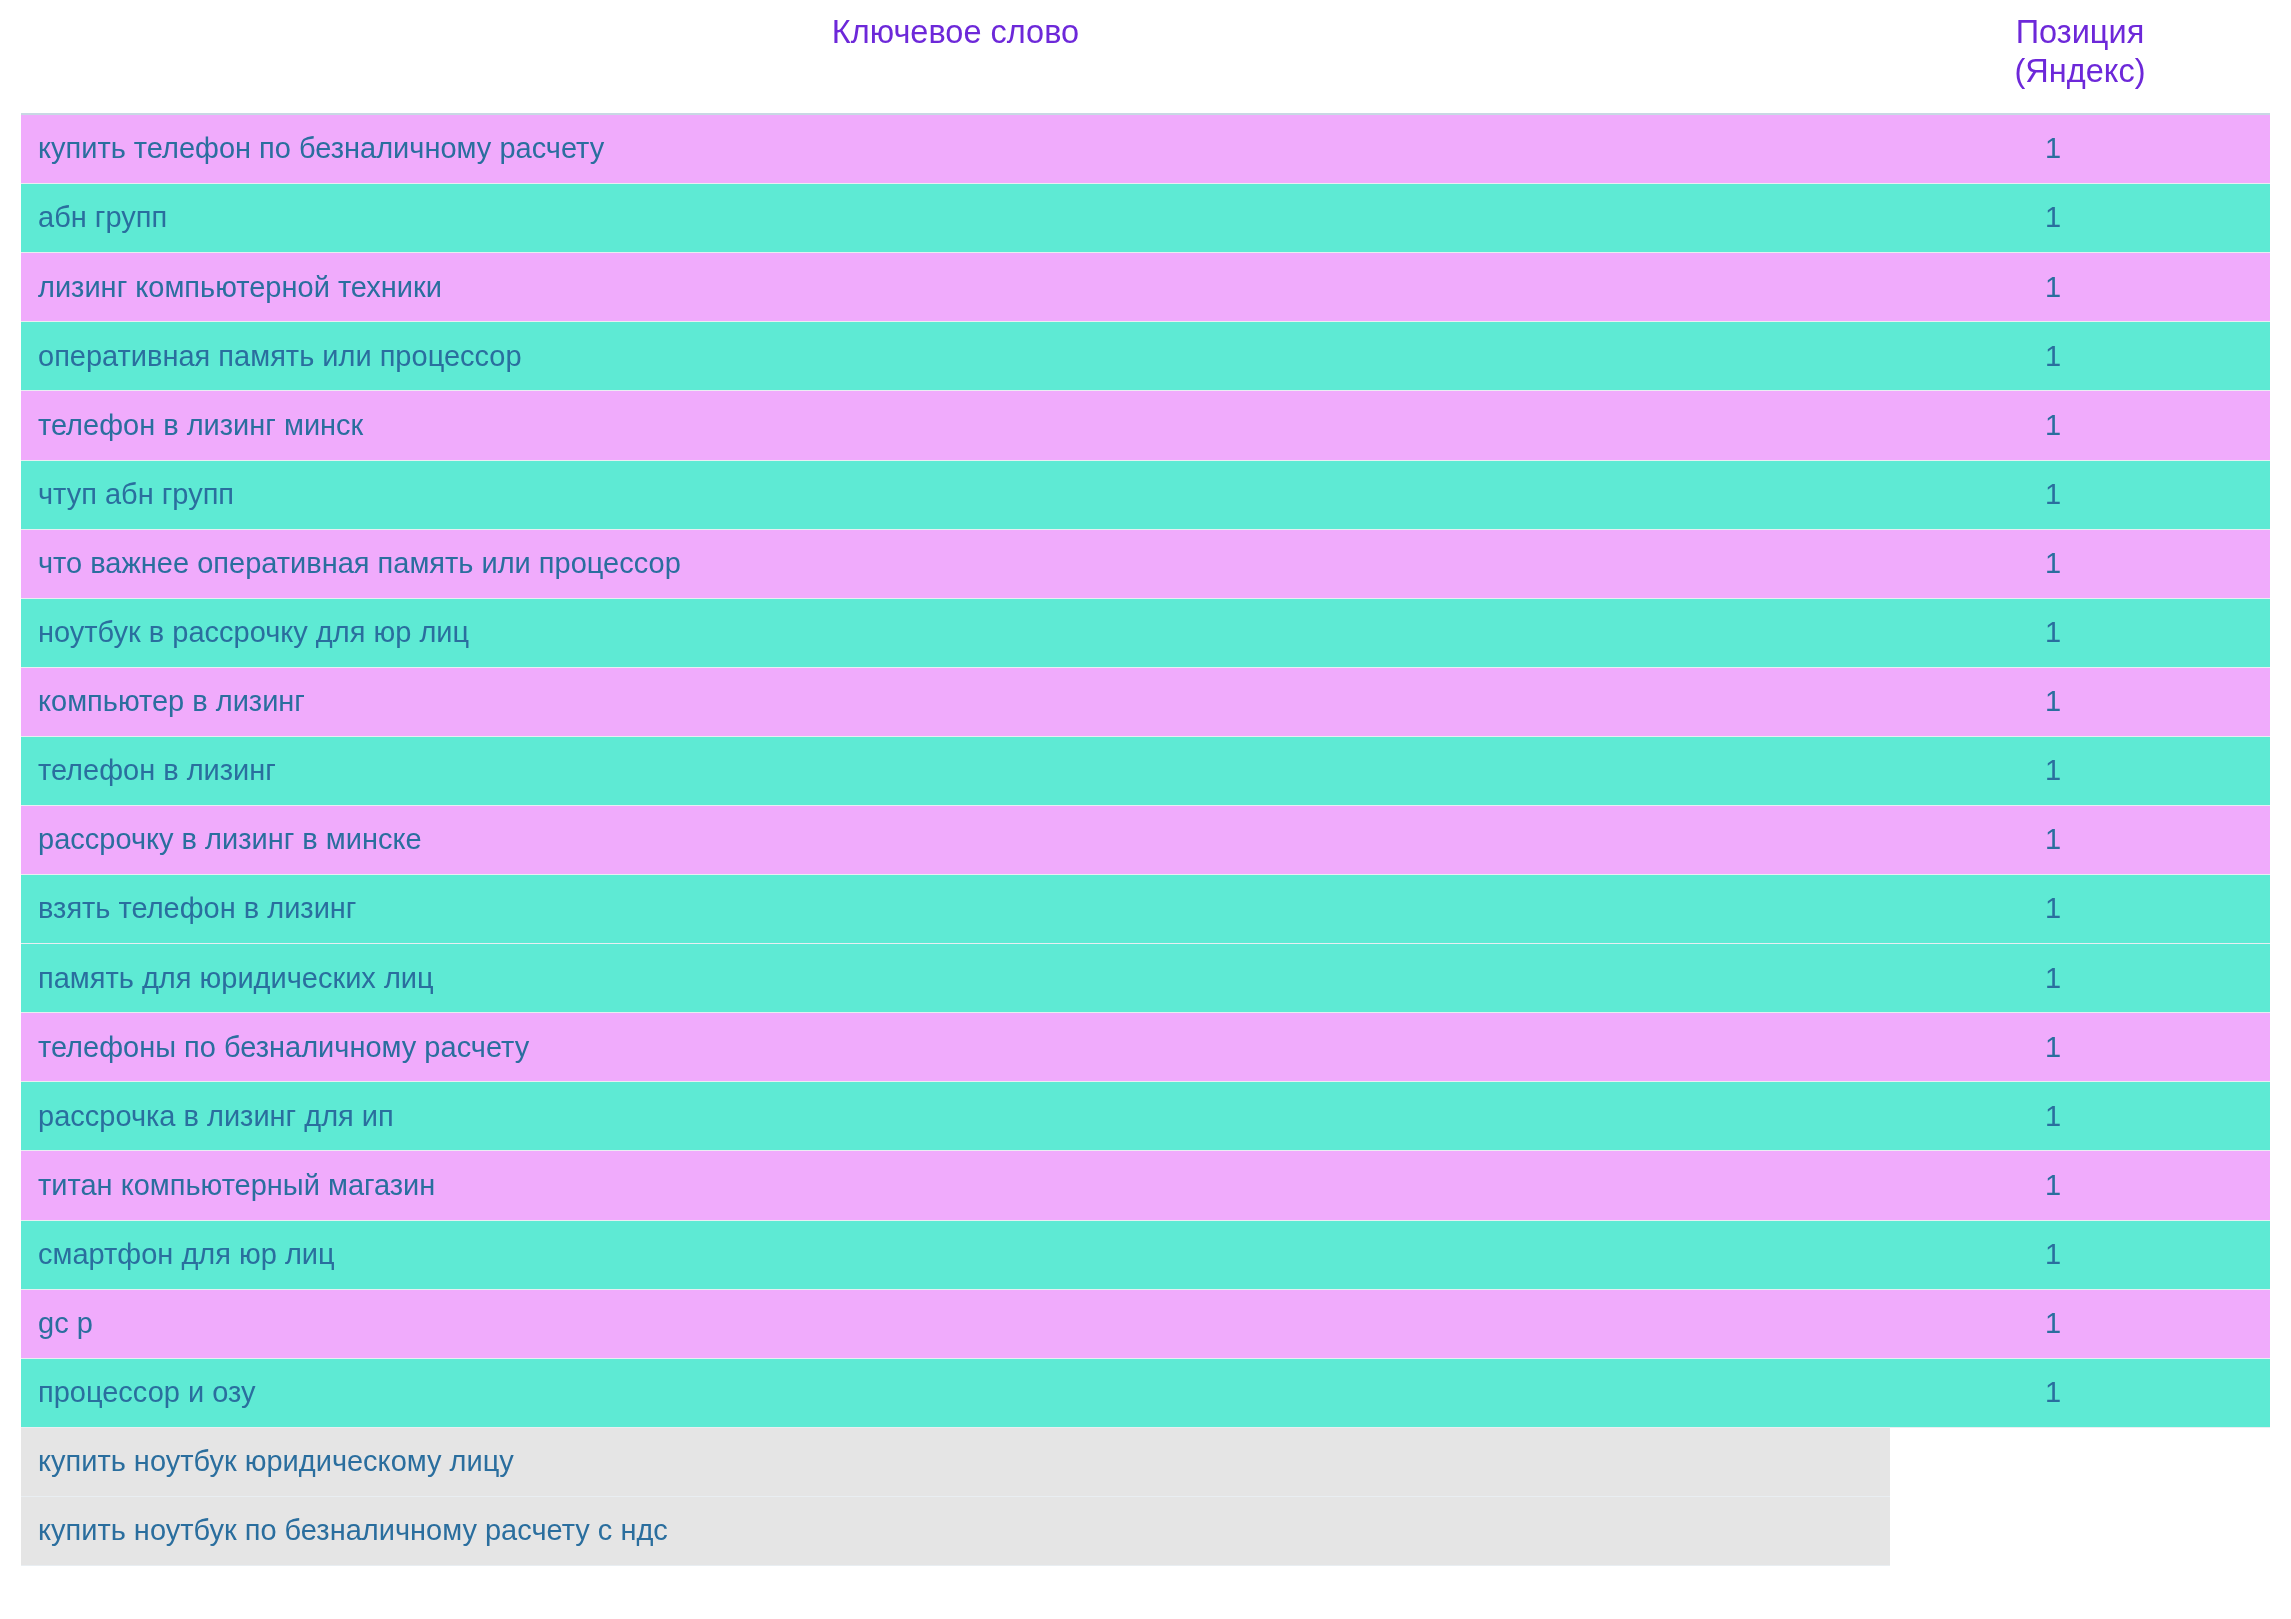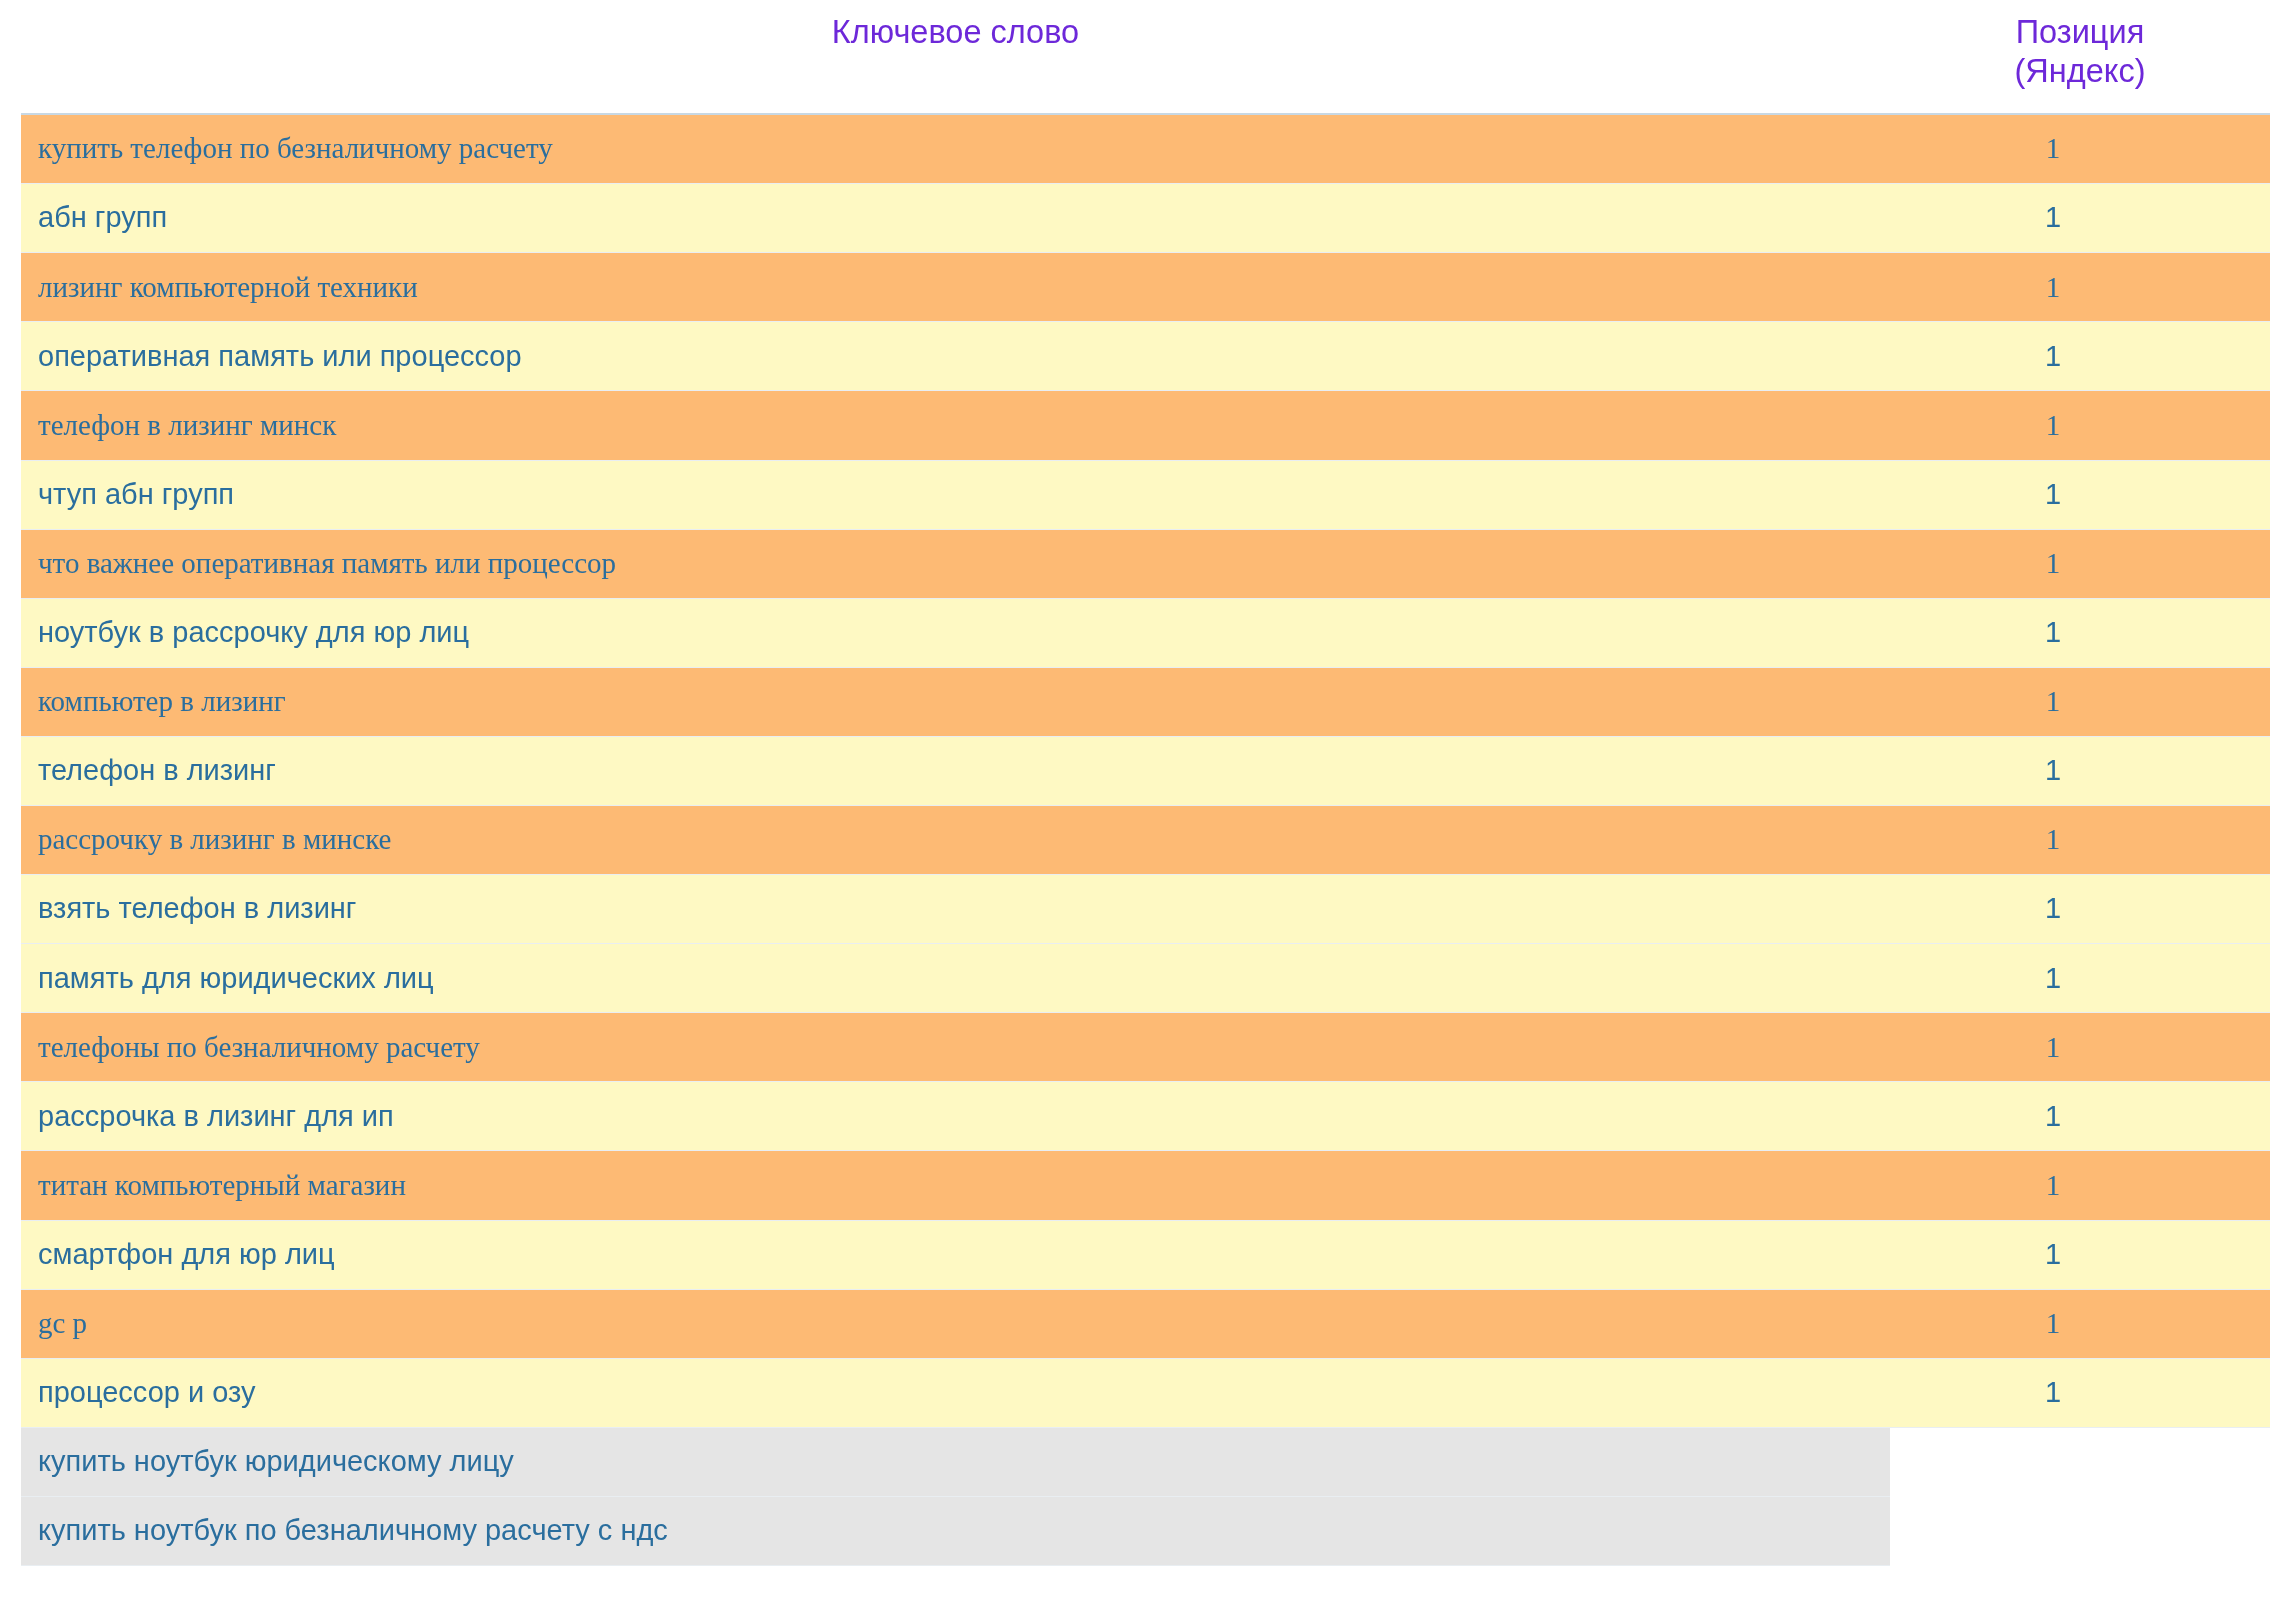--- a/index.html
+++ b/index.html
@@ -51,25 +51,24 @@
   }
   tbody td.keyword {
     text-align: left;
     padding-left: 17px;
   }
   tbody td.position {
     text-align: center;
     padding-right: 54px;
   }
   tbody tr.odd td {
-    background: #fdba74;
-    font-family: Liberation Serif, serif;
+    background: #f0abfc;
   }
   tbody tr.even td {
-    background: #fef9c3;
+    background: #5eead4;
   }
   
   tbody tr.partial td.keyword {
     background: #e5e5e5;
   }
   tbody tr.partial td.position {
     background: #ffffff;
     border-bottom-color: transparent;
   }
 </style>

